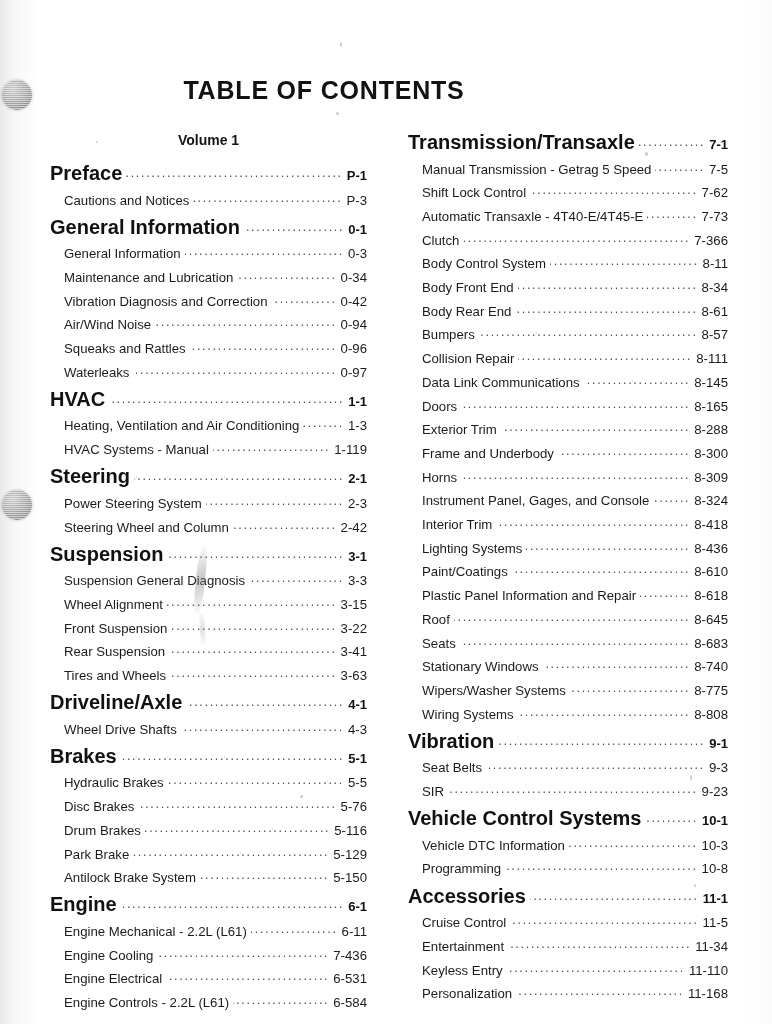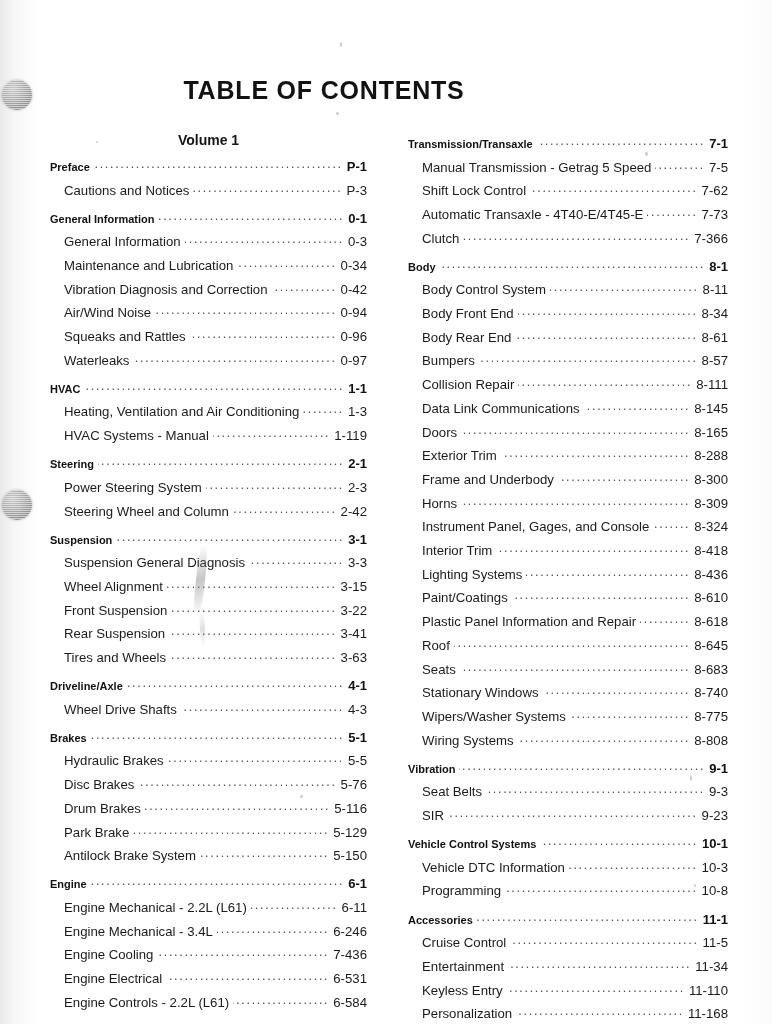--- a/index.html
+++ b/index.html
@@ -68,21 +68,21 @@
     top: 0;
   }
   .col-left  { left: 50px;  width: 317px; }
   .col-right { left: 408px; width: 320px; }
 
   .vol-heading {
     text-align: center;
     font-size: 14px;
     font-weight: bold;
     color: #141414;
-    margin-bottom: 7px;
+    margin-bottom: 15px;
   }
 
   
   .toc-row {
     display: flex;
     align-items: baseline;
     width: 100%;
     line-height: 1.0;
     white-space: nowrap;
   }
@@ -90,21 +90,21 @@
   .toc-row.section { margin-top: 10px; }
   .toc-row.section:first-child { margin-top: 0; }
 
   .toc-label {
     flex: 0 0 auto;
     font-size: 13.2px;
     color: #1b1b1b;
   }
   .toc-row.section .toc-label {
     font-weight: bold;
-    font-size: 11px;
+    font-size: 20px;
     color: #111111;
   }
   .toc-row.sub .toc-label {
     padding-left: 14px;
   }
 
   .leader {
     flex: 1 1 auto;
     overflow: hidden;
     margin: 0 4px;
@@ -312,25 +312,20 @@
           <span class="toc-label">Engine</span>
           <span class="leader"></span>
           <span class="toc-page">6-1</span>
         </div>
         <div class="toc-row sub">
           <span class="toc-label">Engine Mechanical - 2.2L (L61)</span>
           <span class="leader"></span>
           <span class="toc-page">6-11</span>
         </div>
         <div class="toc-row sub">
-          <span class="toc-label">Engine Mechanical - 3.4L</span>
-          <span class="leader"></span>
-          <span class="toc-page">6-246</span>
-        </div>
-        <div class="toc-row sub">
           <span class="toc-label">Engine Cooling</span>
           <span class="leader"></span>
           <span class="toc-page">7-436</span>
         </div>
         <div class="toc-row sub">
           <span class="toc-label">Engine Electrical</span>
           <span class="leader"></span>
           <span class="toc-page">6-531</span>
         </div>
         <div class="toc-row sub">
@@ -364,25 +359,20 @@
         </div>
         <div class="toc-row sub">
           <span class="toc-label">Automatic Transaxle - 4T40-E/4T45-E</span>
           <span class="leader"></span>
           <span class="toc-page">7-73</span>
         </div>
         <div class="toc-row sub">
           <span class="toc-label">Clutch</span>
           <span class="leader"></span>
           <span class="toc-page">7-366</span>
-        </div>
-        <div class="toc-row section">
-          <span class="toc-label">Body</span>
-          <span class="leader"></span>
-          <span class="toc-page">8-1</span>
         </div>
         <div class="toc-row sub">
           <span class="toc-label">Body Control System</span>
           <span class="leader"></span>
           <span class="toc-page">8-11</span>
         </div>
         <div class="toc-row sub">
           <span class="toc-label">Body Front End</span>
           <span class="leader"></span>
           <span class="toc-page">8-34</span>

